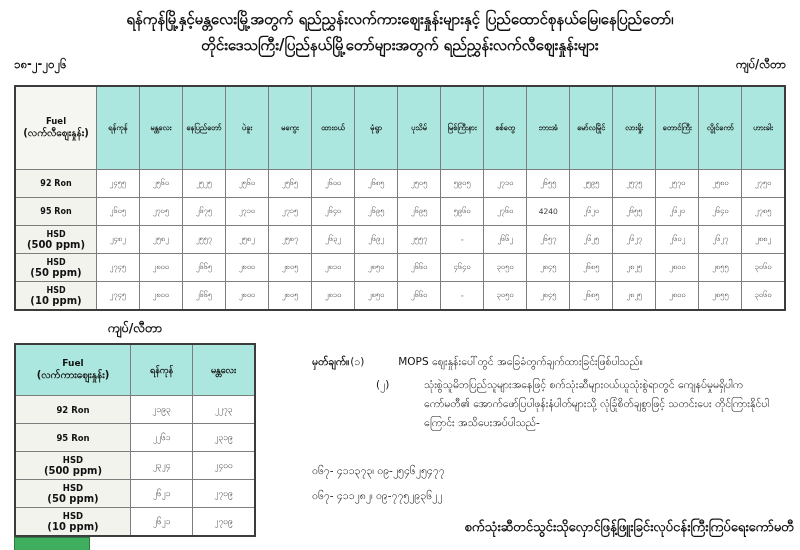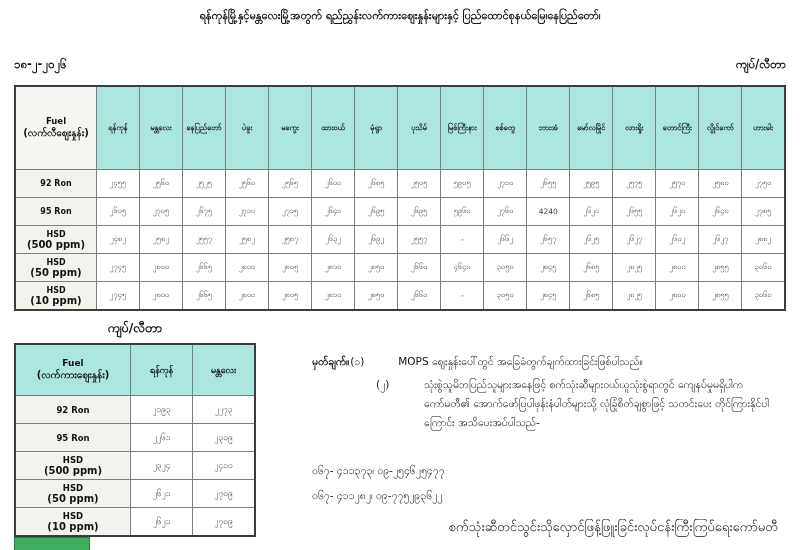--- a/index.html
+++ b/index.html
@@ -3,21 +3,21 @@
 <meta charset="utf-8">
 <style>
   html,body{margin:0;padding:0;}
   body{
     width:800px;height:550px;position:relative;overflow:hidden;
     background:#ffffff;
     font-family:"DejaVu Sans","Liberation Sans",sans-serif;
     color:#111;
   }
   .title-block{position:absolute;left:0;top:6px;width:800px;text-align:center;
-    font-weight:bold;font-size:11px;line-height:1.75;}
+    font-weight:bold;font-size:15px;line-height:1.75;}
   .meta-row{position:absolute;left:14px;top:57px;width:772px;display:flex;
     justify-content:space-between;font-weight:bold;font-size:11.5px;}
   table{border-collapse:collapse;table-layout:fixed;background:#fff;border-radius:10px;}
   th,td{border:1px solid #7d7d7d;text-align:center;vertical-align:middle;
     padding:0;overflow:hidden;white-space:nowrap;}
   #big-table{position:absolute;left:14px;top:85px;width:772px;border:2px solid #3c3c3c;}
   #big-table thead th{height:82px;background:var(--hdr-bg);font-size:7.5px;font-weight:bold;}
   #big-table thead th.fuel-cell{background:var(--fuel-bg);font-size:8.5px;}
   #big-table tbody th{height:27px;background:var(--rowlbl-bg);font-size:8px;font-weight:bold;}
   #big-table tbody td{font-size:7.5px;color:#3d3d3d;}
@@ -28,30 +28,31 @@
   #small-table thead th{height:50px;background:var(--hdr-bg);font-size:9px;font-weight:bold;}
   #small-table tbody th{height:27px;background:var(--rowlbl-bg);font-size:8.5px;font-weight:bold;}
   #small-table tbody td{font-size:8.5px;color:#3d3d3d;}
   .notes{position:absolute;left:312px;top:352px;width:478px;font-size:10.5px;line-height:1.8;}
   .note-head{font-weight:bold;}
   .note-row{display:flex;gap:1px;}
   .note-num{flex:0 0 18px;}
   .note-text{flex:1;margin-left:29px;}
   .phones{position:absolute;left:312px;top:458px;width:466px;
     font-size:10.5px;line-height:2.4;}
-  .footer-line{position:absolute;right:22px;top:518px;width:600px;text-align:right;
-    font-weight:normal;font-size:13px;}
+  .footer-line{position:absolute;right:6px;top:518px;width:600px;text-align:right;
+    font-weight:bold;font-size:13px;}
   .green-box{position:absolute;left:14px;top:537px;width:74px;height:13px;
     background:var(--green);border:1px solid #2c7a44;}
 </style>
 </head>
 <body style="--hdr-bg: #ace7df; --fuel-bg: #f5f5f1; --rowlbl-bg: #f3f3ee; --green: #3fae5e;">
 
 <div class="title-block">
   <div>ရန်ကုန်မြို့နှင့်မန္တလေးမြို့အတွက် ရည်ညွှန်းလက်ကားဈေးနှုန်းများနှင့် ပြည်ထောင်စုနယ်မြေ၊နေပြည်တော်၊</div>
+  <div>တိုင်းဒေသကြီး/ပြည်နယ်မြို့တော်များအတွက် ရည်ညွှန်းလက်လီဈေးနှုန်းများ</div>
 </div>
 
 <div class="meta-row">
   <span>၁၈-၂-၂၀၂၆</span>
   <span>ကျပ်/လီတာ</span>
 </div>
 
 <table id="big-table">
   <thead>
       <tr>

